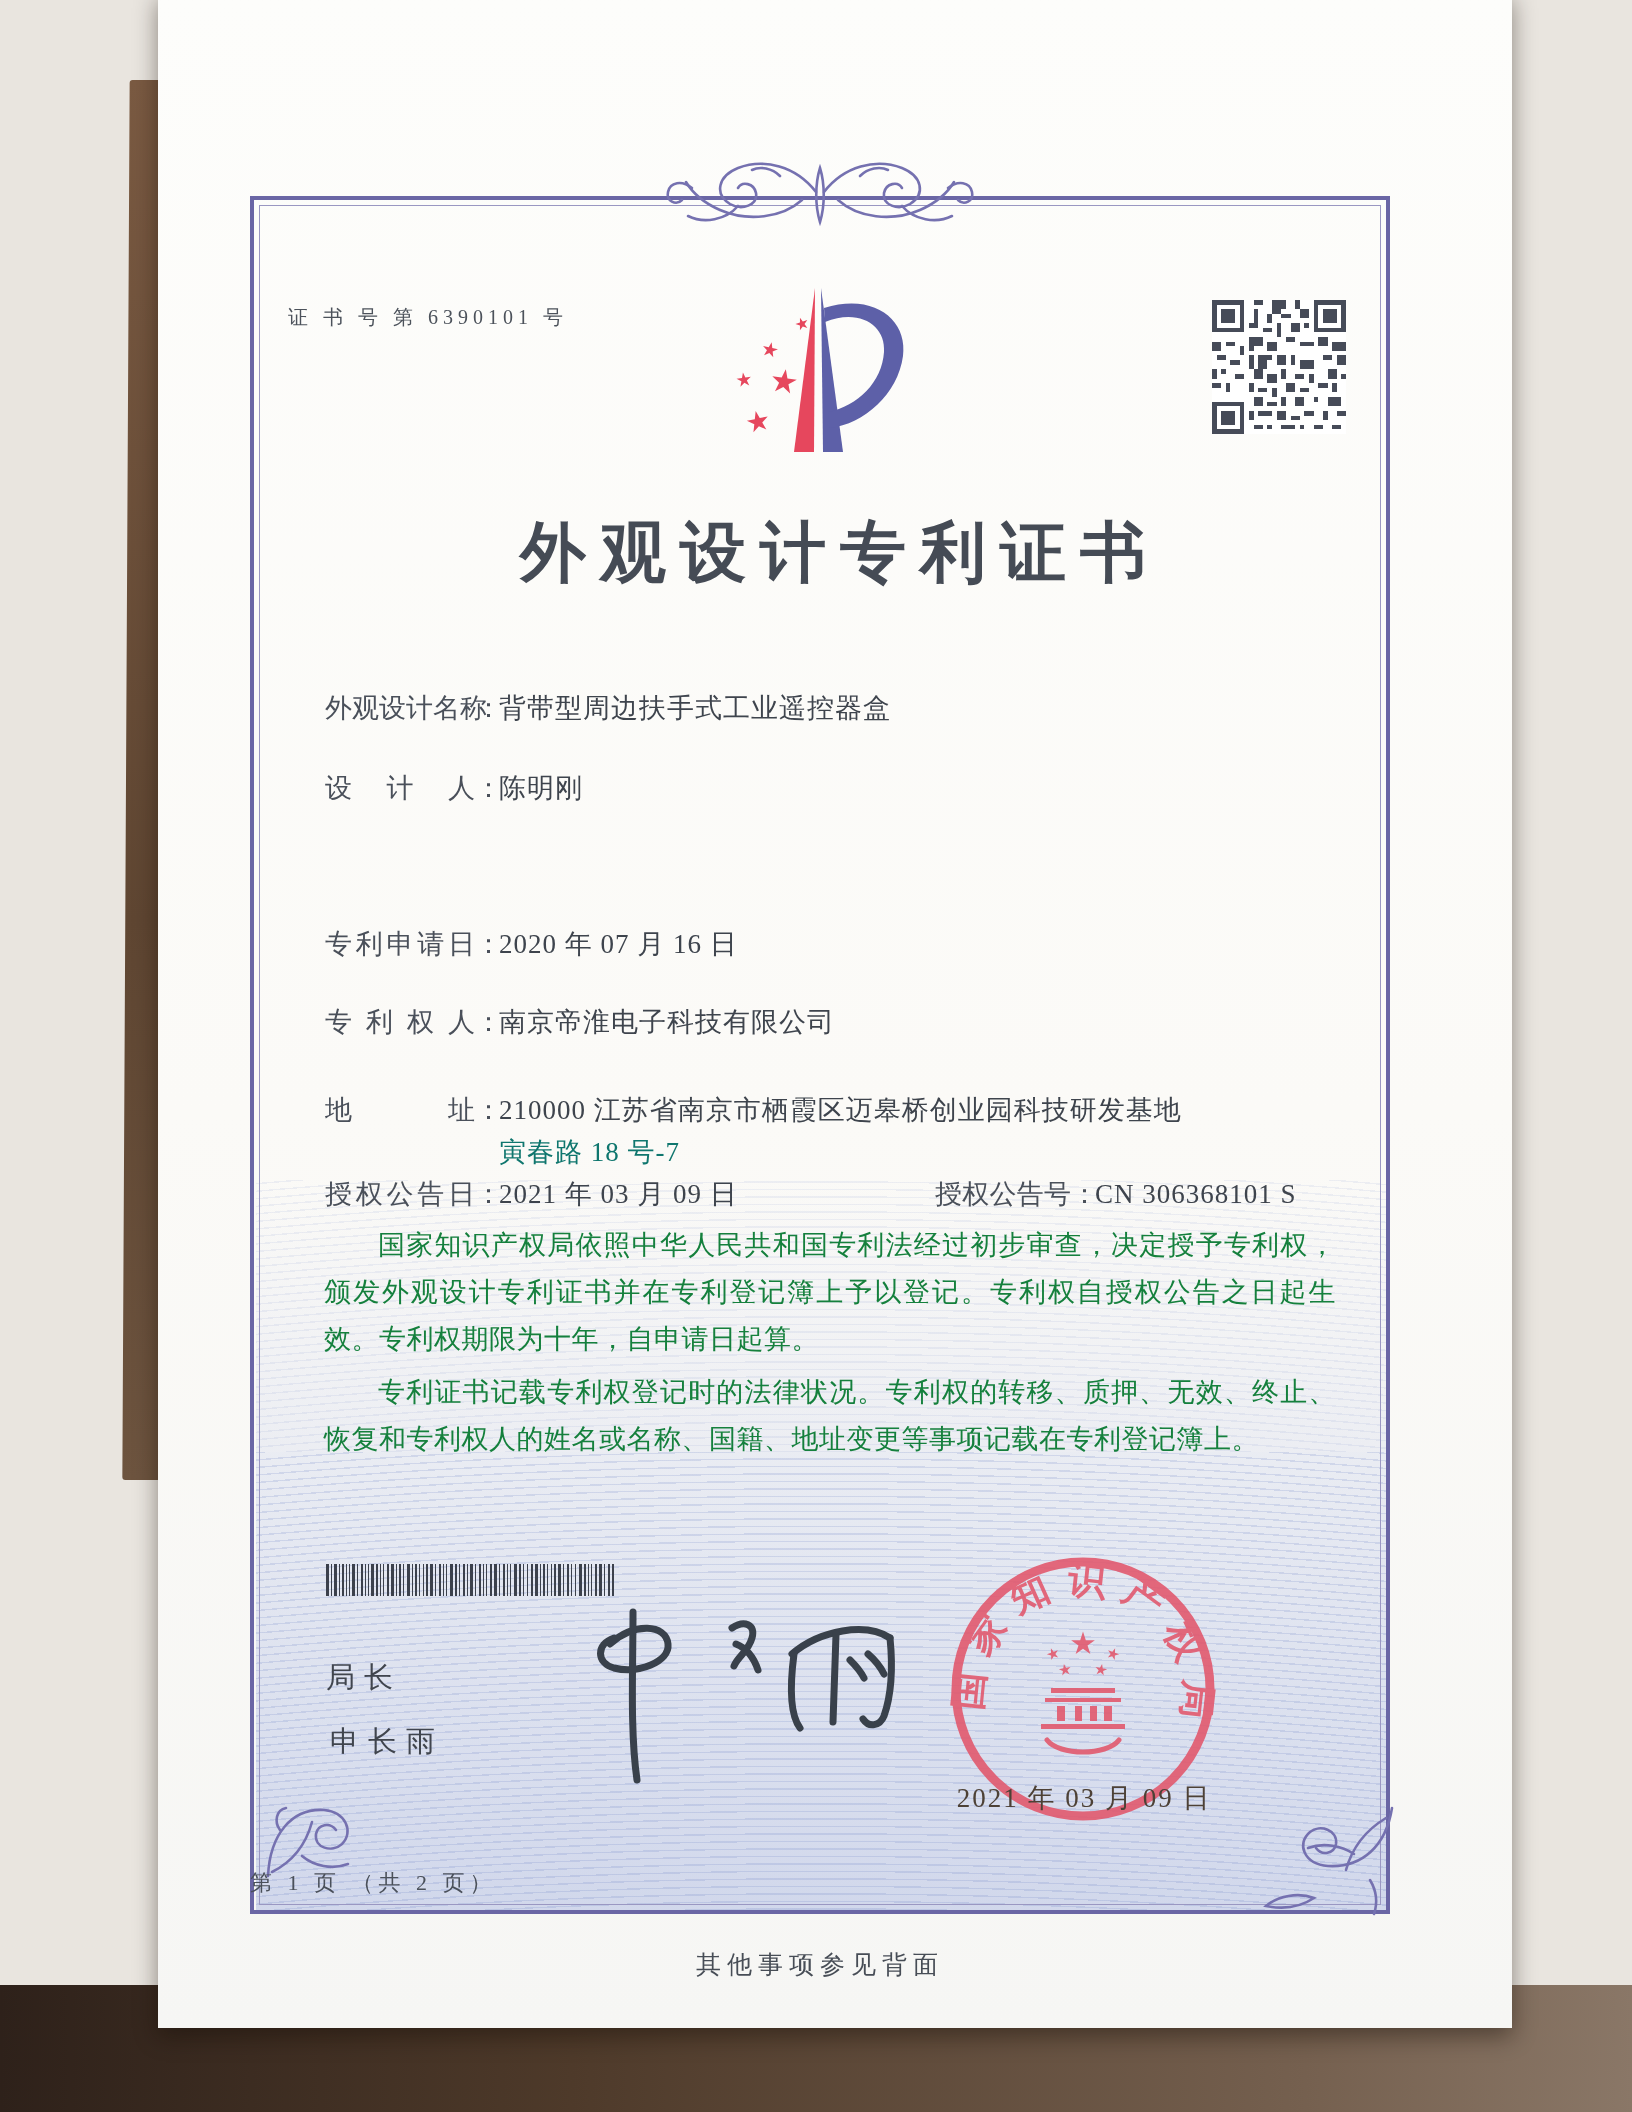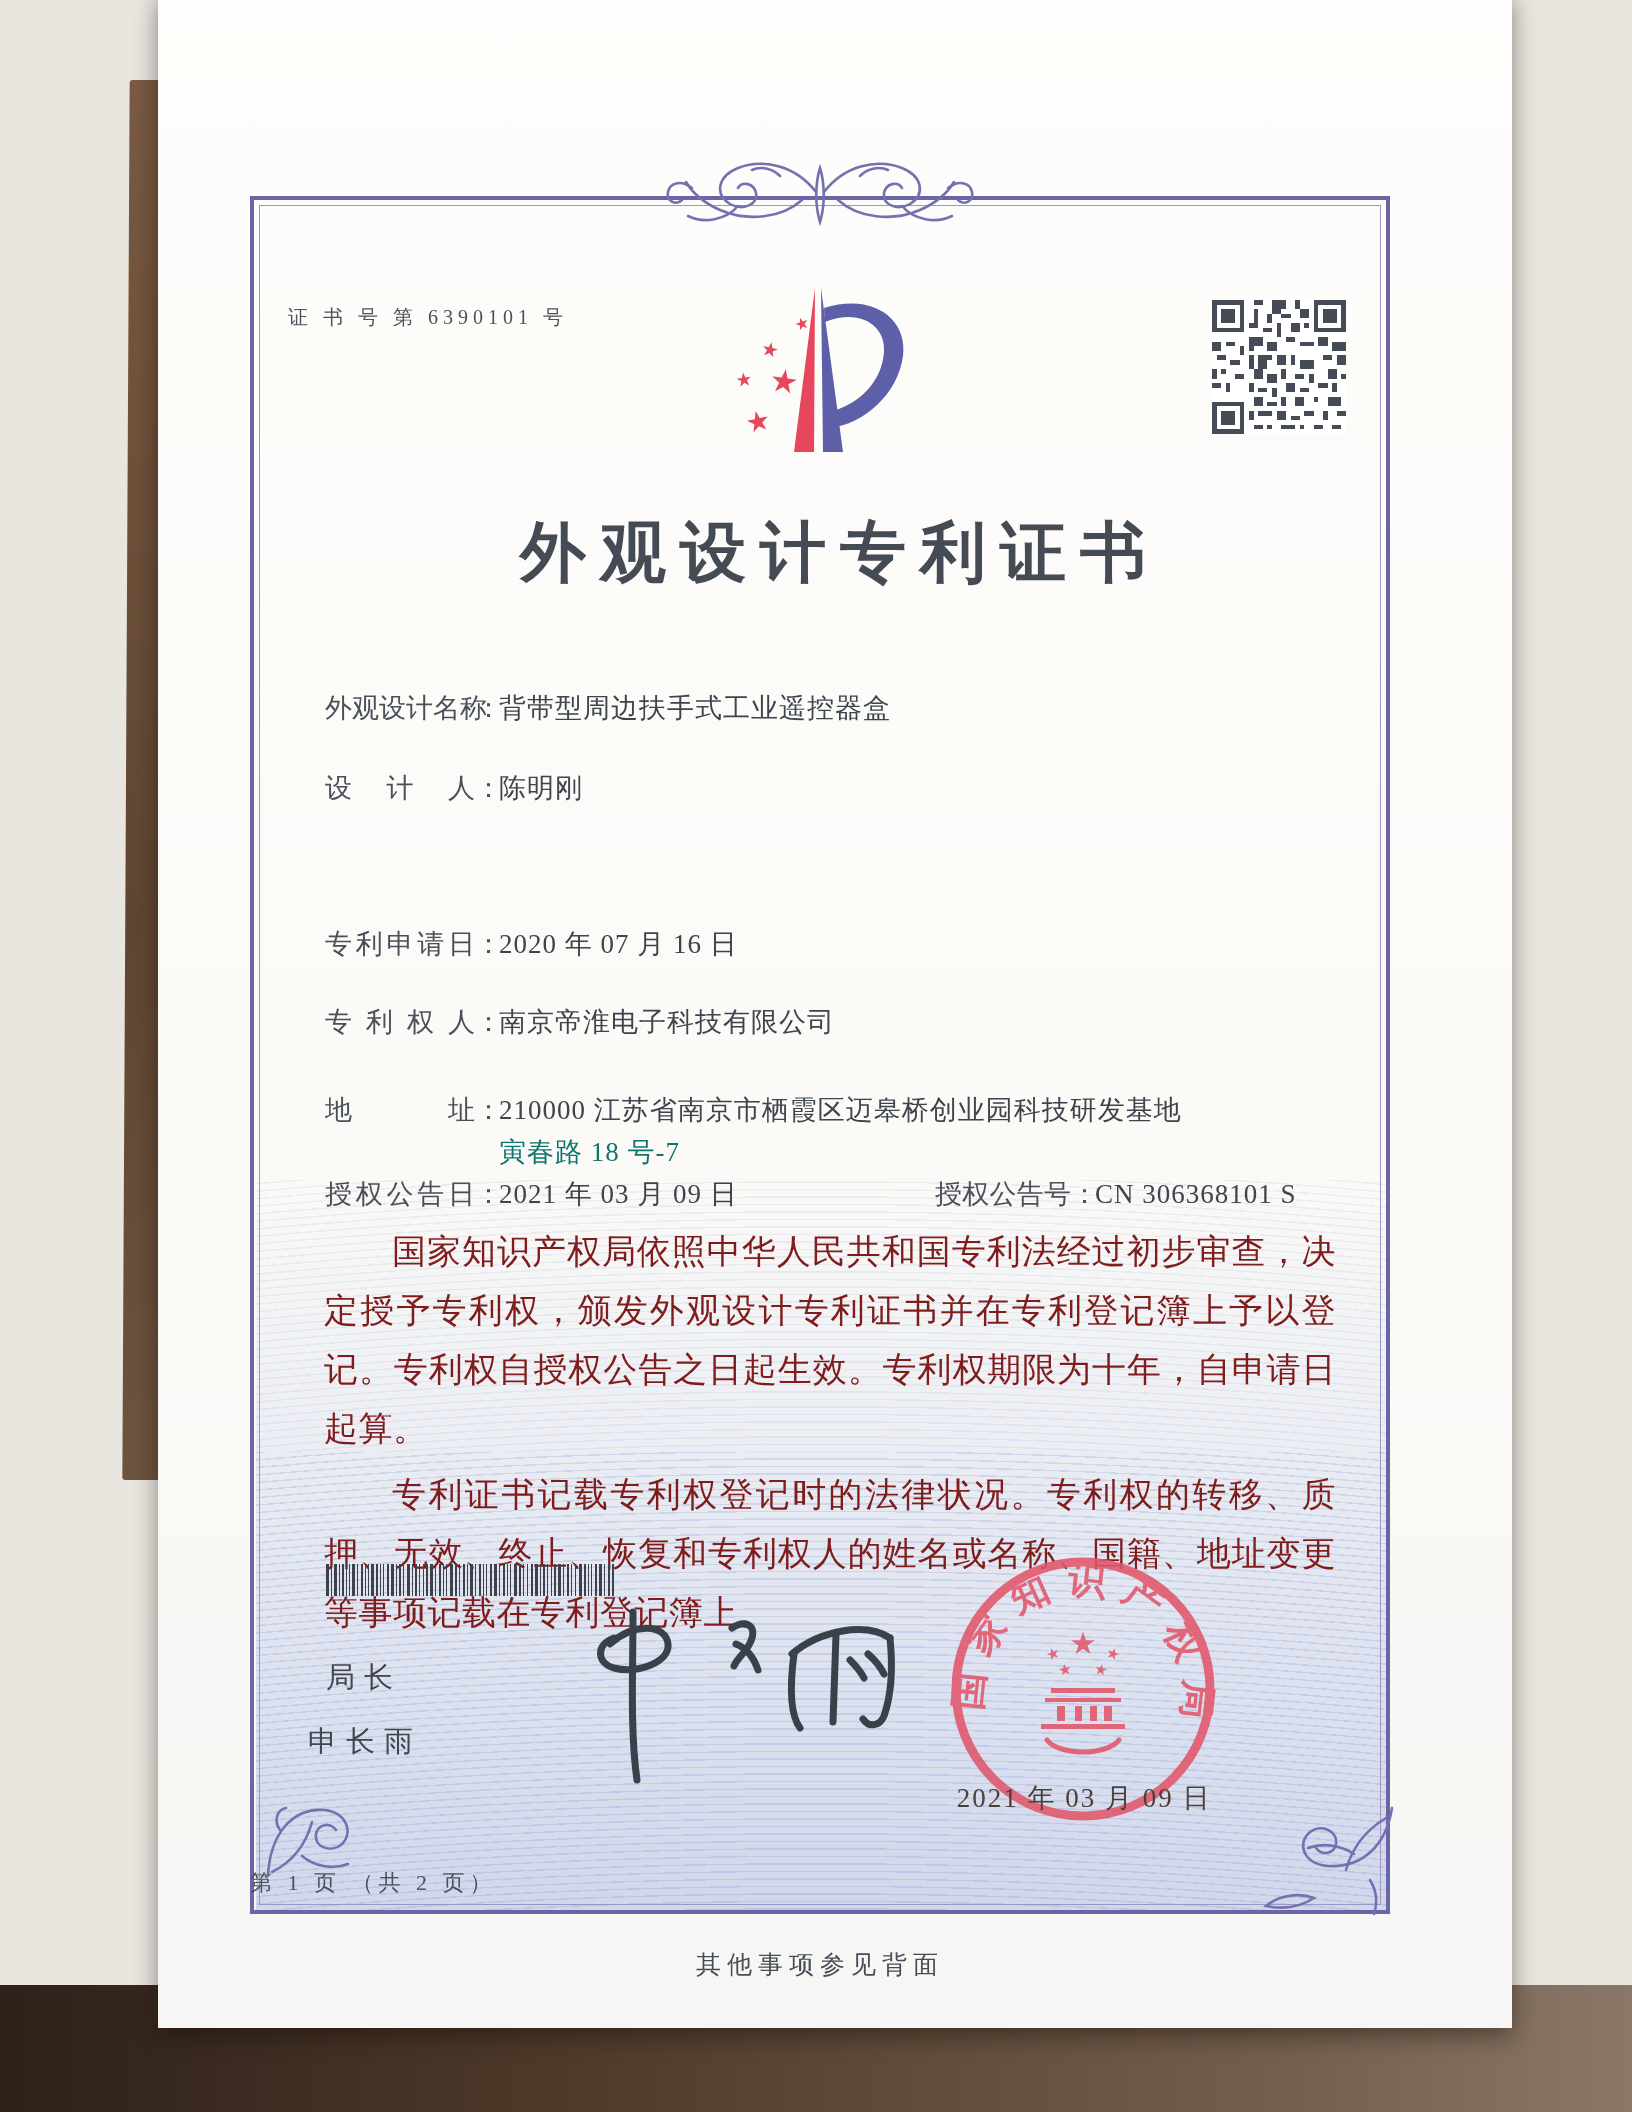--- a/index.html
+++ b/index.html
@@ -71,29 +71,29 @@
     display:inline-block;width:150px;text-align:justify;text-align-last:justify;
     color:#4a505a;vertical-align:top;
   }
   .fcolon{display:inline-block;width:24px;color:#4a505a;}
   .fvalue{color:#3e444d;letter-spacing:1px;}
   .fvalue2{position:absolute;left:174px;top:42px;color:#0f766e;letter-spacing:1px;}
   .grant2{position:absolute;left:610px;top:0;}
   
   .paras{
     position:absolute;left:324px;top:1222px;width:1012px;
-    font-size:34px;line-height:1.74;color:#7f1d1d;text-align:justify;
+    font-size:27px;line-height:1.74;color:#15803d;text-align:justify;
     letter-spacing:.5px;
   }
   .paras p{margin:0 0 6px 0;text-indent:2em;}
   
   .barcode{position:absolute;left:326px;top:1564px;width:288px;height:32px;}
   
   .director-title{position:absolute;left:326px;top:1658px;font-size:29px;letter-spacing:9px;color:#40454e;}
-  .director-name{position:absolute;left:308px;top:1722px;font-size:29px;letter-spacing:9px;color:#40454e;}
+  .director-name{position:absolute;left:330px;top:1722px;font-size:29px;letter-spacing:9px;color:#40454e;}
   .signature{position:absolute;left:536px;top:1600px;width:390px;height:200px;}
   
   .seal{position:absolute;left:946px;top:1548px;width:276px;height:282px;opacity:.88;}
   .seal-date{
     position:absolute;left:952px;top:1780px;width:264px;text-align:center;
     font-size:27px;color:#4d4136;letter-spacing:2px;
   }
   
   .page-info{
     position:absolute;left:250px;top:1868px;width:1140px;text-align:left;

